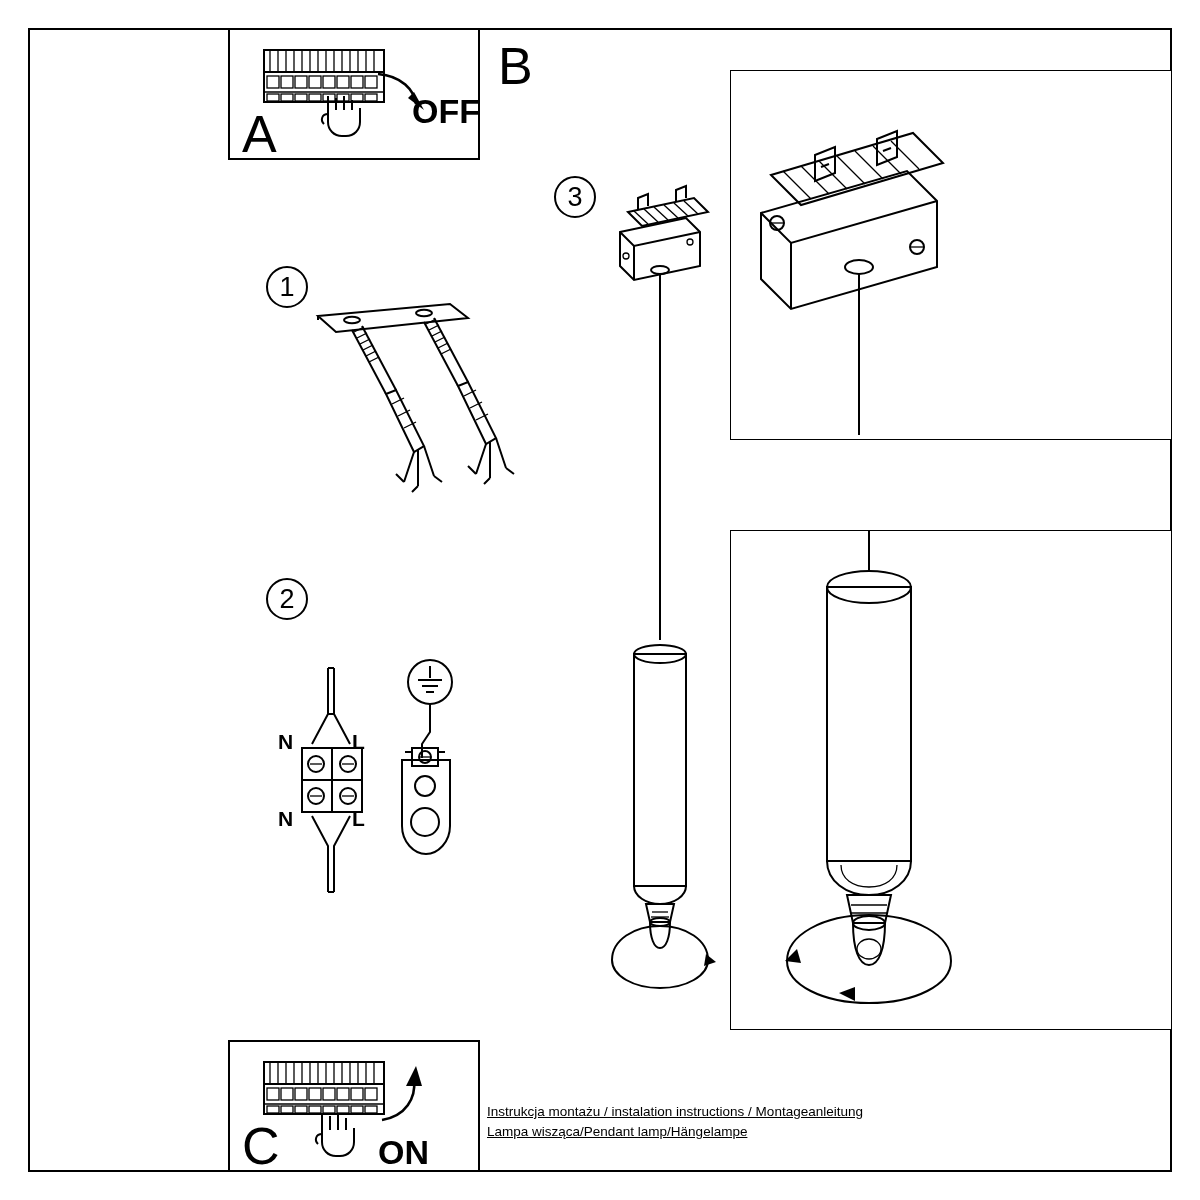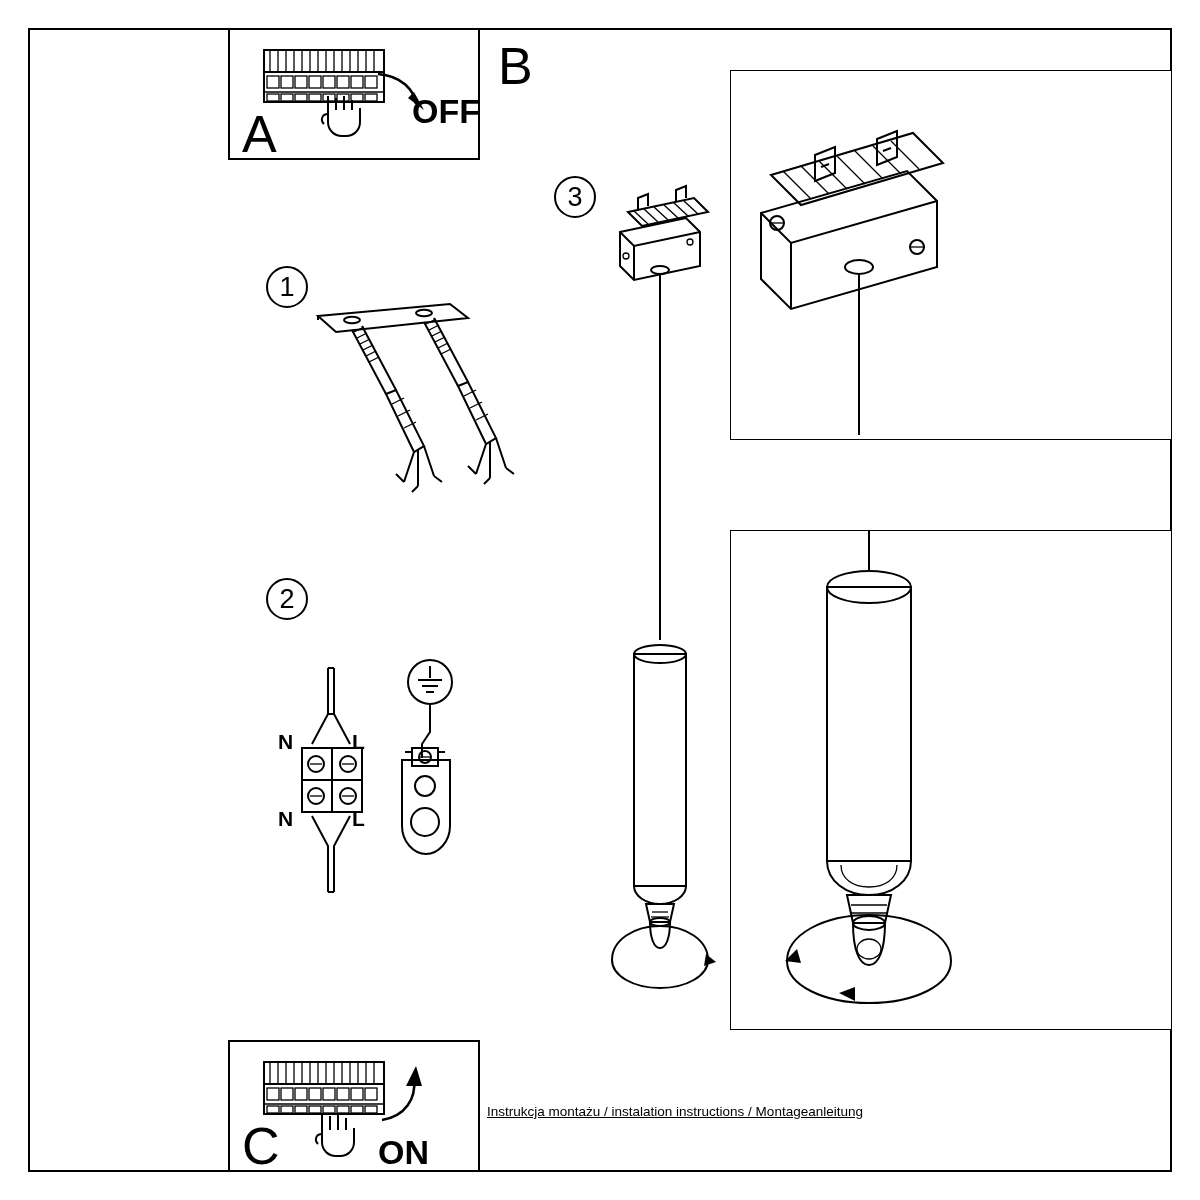--- a/index.html
+++ b/index.html
@@ -403,15 +403,16 @@
         <g>
           <path class="st-thick" d="M132 72 C156 68 166 50 164 32"></path>
           <path class="fillblk" d="M156 38 L166 18 L172 38 Z"></path>
         </g>
       </svg>
     </div>
   </div>
 
   <div class="abs footer-text" style="left:487px; top:1102px; width:420px;text-decoration:underline;">
     <div>Instrukcja montażu / instalation instructions / Montageanleitung</div>
+    <div>Lampa wisząca/Pendant lamp/Hängelampe</div>
   </div>
 
 </div>
 
 </body></html>

